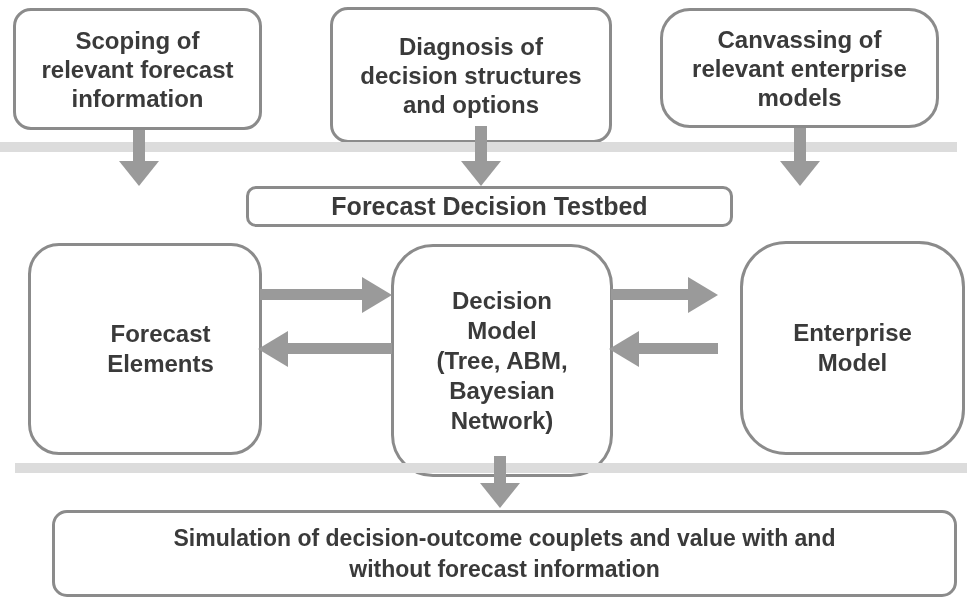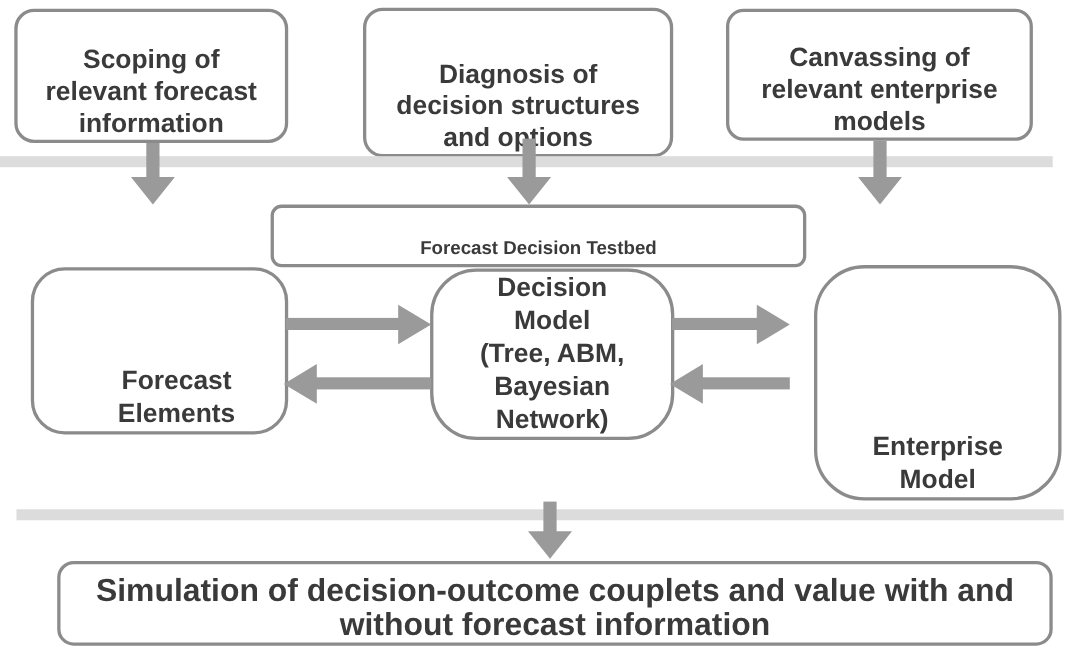--- a/index.html
+++ b/index.html
@@ -7,36 +7,36 @@
   .canvas {
     position:relative; width:975px; height:598px;
     background:var(--background,#ffffff);
     font-family:"Liberation Sans", sans-serif;
     font-weight:bold; color:var(--text,#3a3a3a);
     overflow:hidden;
   }
   .node {
     position:absolute; background:#ffffff;
     border:3px solid var(--border,#8b8b8b);
-    display:flex; align-items:flex-end; justify-content:center;
+    display:flex; align-items:center; justify-content:center;
     text-align:center; font-size:24px; line-height:29px;
     padding:0 4px;
   }
   .label { white-space:pre-line; }
   .band { position:absolute; height:10px; background:var(--band,#dcdcdc); }
 
   
   .n-scoping          { left:13px;  top:8px;   width:249px; height:122px; border-radius:18px; }
   .n-diagnosis        { left:330px; top:7px;   width:282px; height:136px; border-radius:18px; }
-  .n-canvassing       { left:660px; top:8px;   width:279px; height:120px; border-radius:16px; }
-  .n-testbed          { left:246px; top:186px; width:487px; height:57px;  border-radius:10px; font-size:17px; }
-  .n-forecast-elements{ left:28px;  top:243px; width:234px; height:152px; border-radius:31px; line-height:30px;padding-left:35px; }
-  .n-decision-model   { left:391px; top:244px; width:222px; height:156px; border-radius:42px; line-height:30px; }
+  .n-canvassing       { left:660px; top:8px;   width:279px; height:120px; border-radius:30px; }
+  .n-testbed          { left:246px; top:186px; width:487px; height:41px;  border-radius:10px; font-size:25px; }
+  .n-forecast-elements{ left:28px;  top:243px; width:234px; height:212px; border-radius:31px; line-height:30px;padding-left:35px; }
+  .n-decision-model   { left:391px; top:244px; width:222px; height:233px; border-radius:42px; line-height:30px; }
   .n-enterprise-model { left:740px; top:241px; width:225px; height:214px; border-radius:46px; line-height:30px; }
-  .n-simulation       { left:52px;  top:510px; width:905px; height:77px;  border-radius:15px; font-size:29px; line-height:31px; }
+  .n-simulation       { left:52px;  top:510px; width:905px; height:87px;  border-radius:15px; font-size:23px; line-height:31px; }
 
   
   .band-top    { left:0;    top:142px; width:957px; }
   .band-bottom { left:15px; top:463px; width:952px; }
 
   
   .ad { position:absolute; width:40px; }
   .ad .shaft { position:absolute; left:14px; top:0; width:12px; background:var(--arrow,#9a9a9a); }
   .ad .head  { position:absolute; left:0; bottom:0; width:0; height:0;
                border-left:20px solid transparent; border-right:20px solid transparent;

